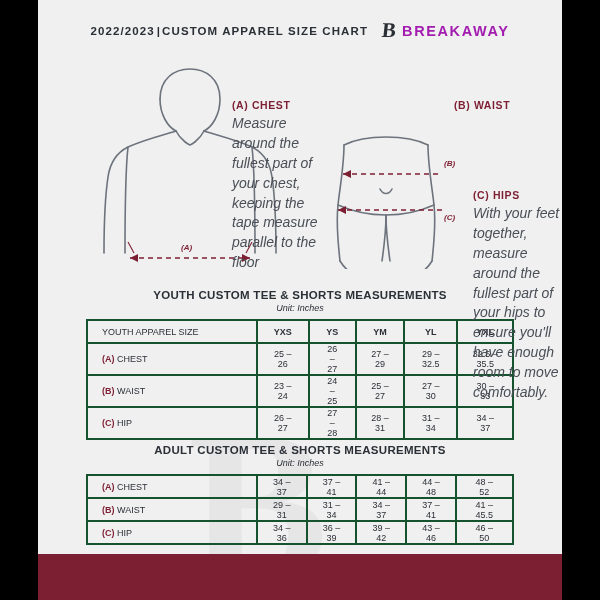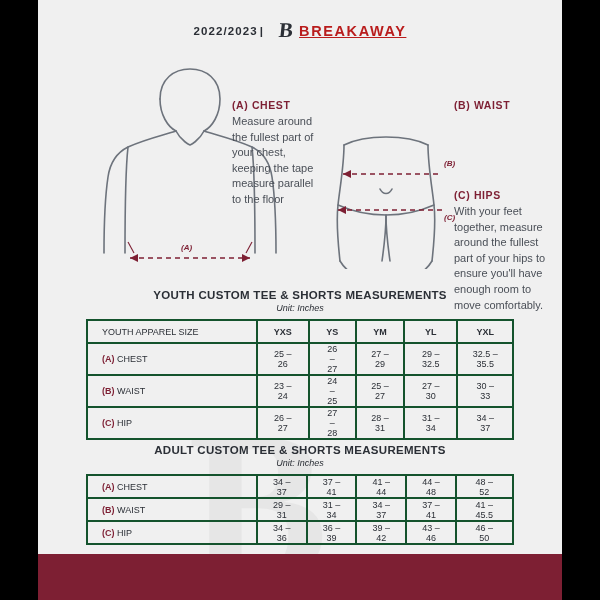--- a/index.html
+++ b/index.html
@@ -61,42 +61,42 @@
     font-size: 21px;
     font-weight: bold;
     color: #2b2f36;
     line-height: 1;
     transform: skewX(-6deg);
   }
   .brand-name {
     font-size: 14.5px;
     font-weight: bold;
     letter-spacing: 1.6px;
-    color: #b91c1c;
-    text-decoration: underline;
+    color: #a21caf;
   }
 
   
   .diagram {
     position: relative;
     height: 222px;
     margin-top: 6px;
   }
   .diagram svg { position: absolute; left: 0; top: 0; }
 
   .lbl { position: absolute; }
   .lbl-title {
     font-size: 10.5px;
     font-weight: bold;
     letter-spacing: 0.6px;
     color: #7d1f33;
     margin-bottom: 3px;
   }
   .lbl-body {
-    font-size: 11px;
+    font-size: 14px;
+    font-style: italic;
     color: #4a4f57;
     line-height: 1.42;
   }
   .tag {
     position: absolute;
     font-size: 8px;
     font-style: italic;
     color: #7d1f33;
     font-weight: bold;
   }
@@ -163,20 +163,21 @@
 
 <div class="page">
 
   <div class="watermark">B</div>
 
   <div class="content">
 
     <div class="header">
       <span class="hdr-text">2022/2023</span>
       <span class="hdr-sep">|</span>
+      <span class="hdr-text">CUSTOM APPAREL SIZE CHART</span>
       <span class="brand-wrap">
         <span class="brand-mark">B</span>
         <span class="brand-name">BREAKAWAY</span>
       </span>
     </div>
 
     <div class="diagram">
       <svg width="524" height="222" viewBox="0 0 524 222">
         <g fill="none" stroke="#6d737c" stroke-width="1.6" stroke-linecap="round" stroke-linejoin="round">
 
@@ -230,21 +231,21 @@
 
       <div class="lbl" style="left:194px; top:52px; width:92px;">
         <div class="lbl-title">(A) CHEST</div>
         <div class="lbl-body">Measure around the fullest part of your chest, keeping the tape measure parallel to the floor</div>
       </div>
 
       <div class="lbl" style="left:416px; top:52px; width:96px;">
         <div class="lbl-title">(B) WAIST</div>
       </div>
 
-      <div class="lbl" style="left:416px; top:142px; width:98px;">
+      <div class="lbl" style="left:435px; top:142px; width:98px;">
         <div class="lbl-title">(C) HIPS</div>
         <div class="lbl-body">With your feet together, measure around the fullest part of your hips to ensure you'll have enough room to move comfortably.</div>
       </div>
 
       <div class="tag" style="left:143px; top:196px;">(A)</div>
       <div class="tag" style="left:406px; top:112px;">(B)</div>
       <div class="tag" style="left:406px; top:166px;">(C)</div>
     </div>
 
     <div class="section">

